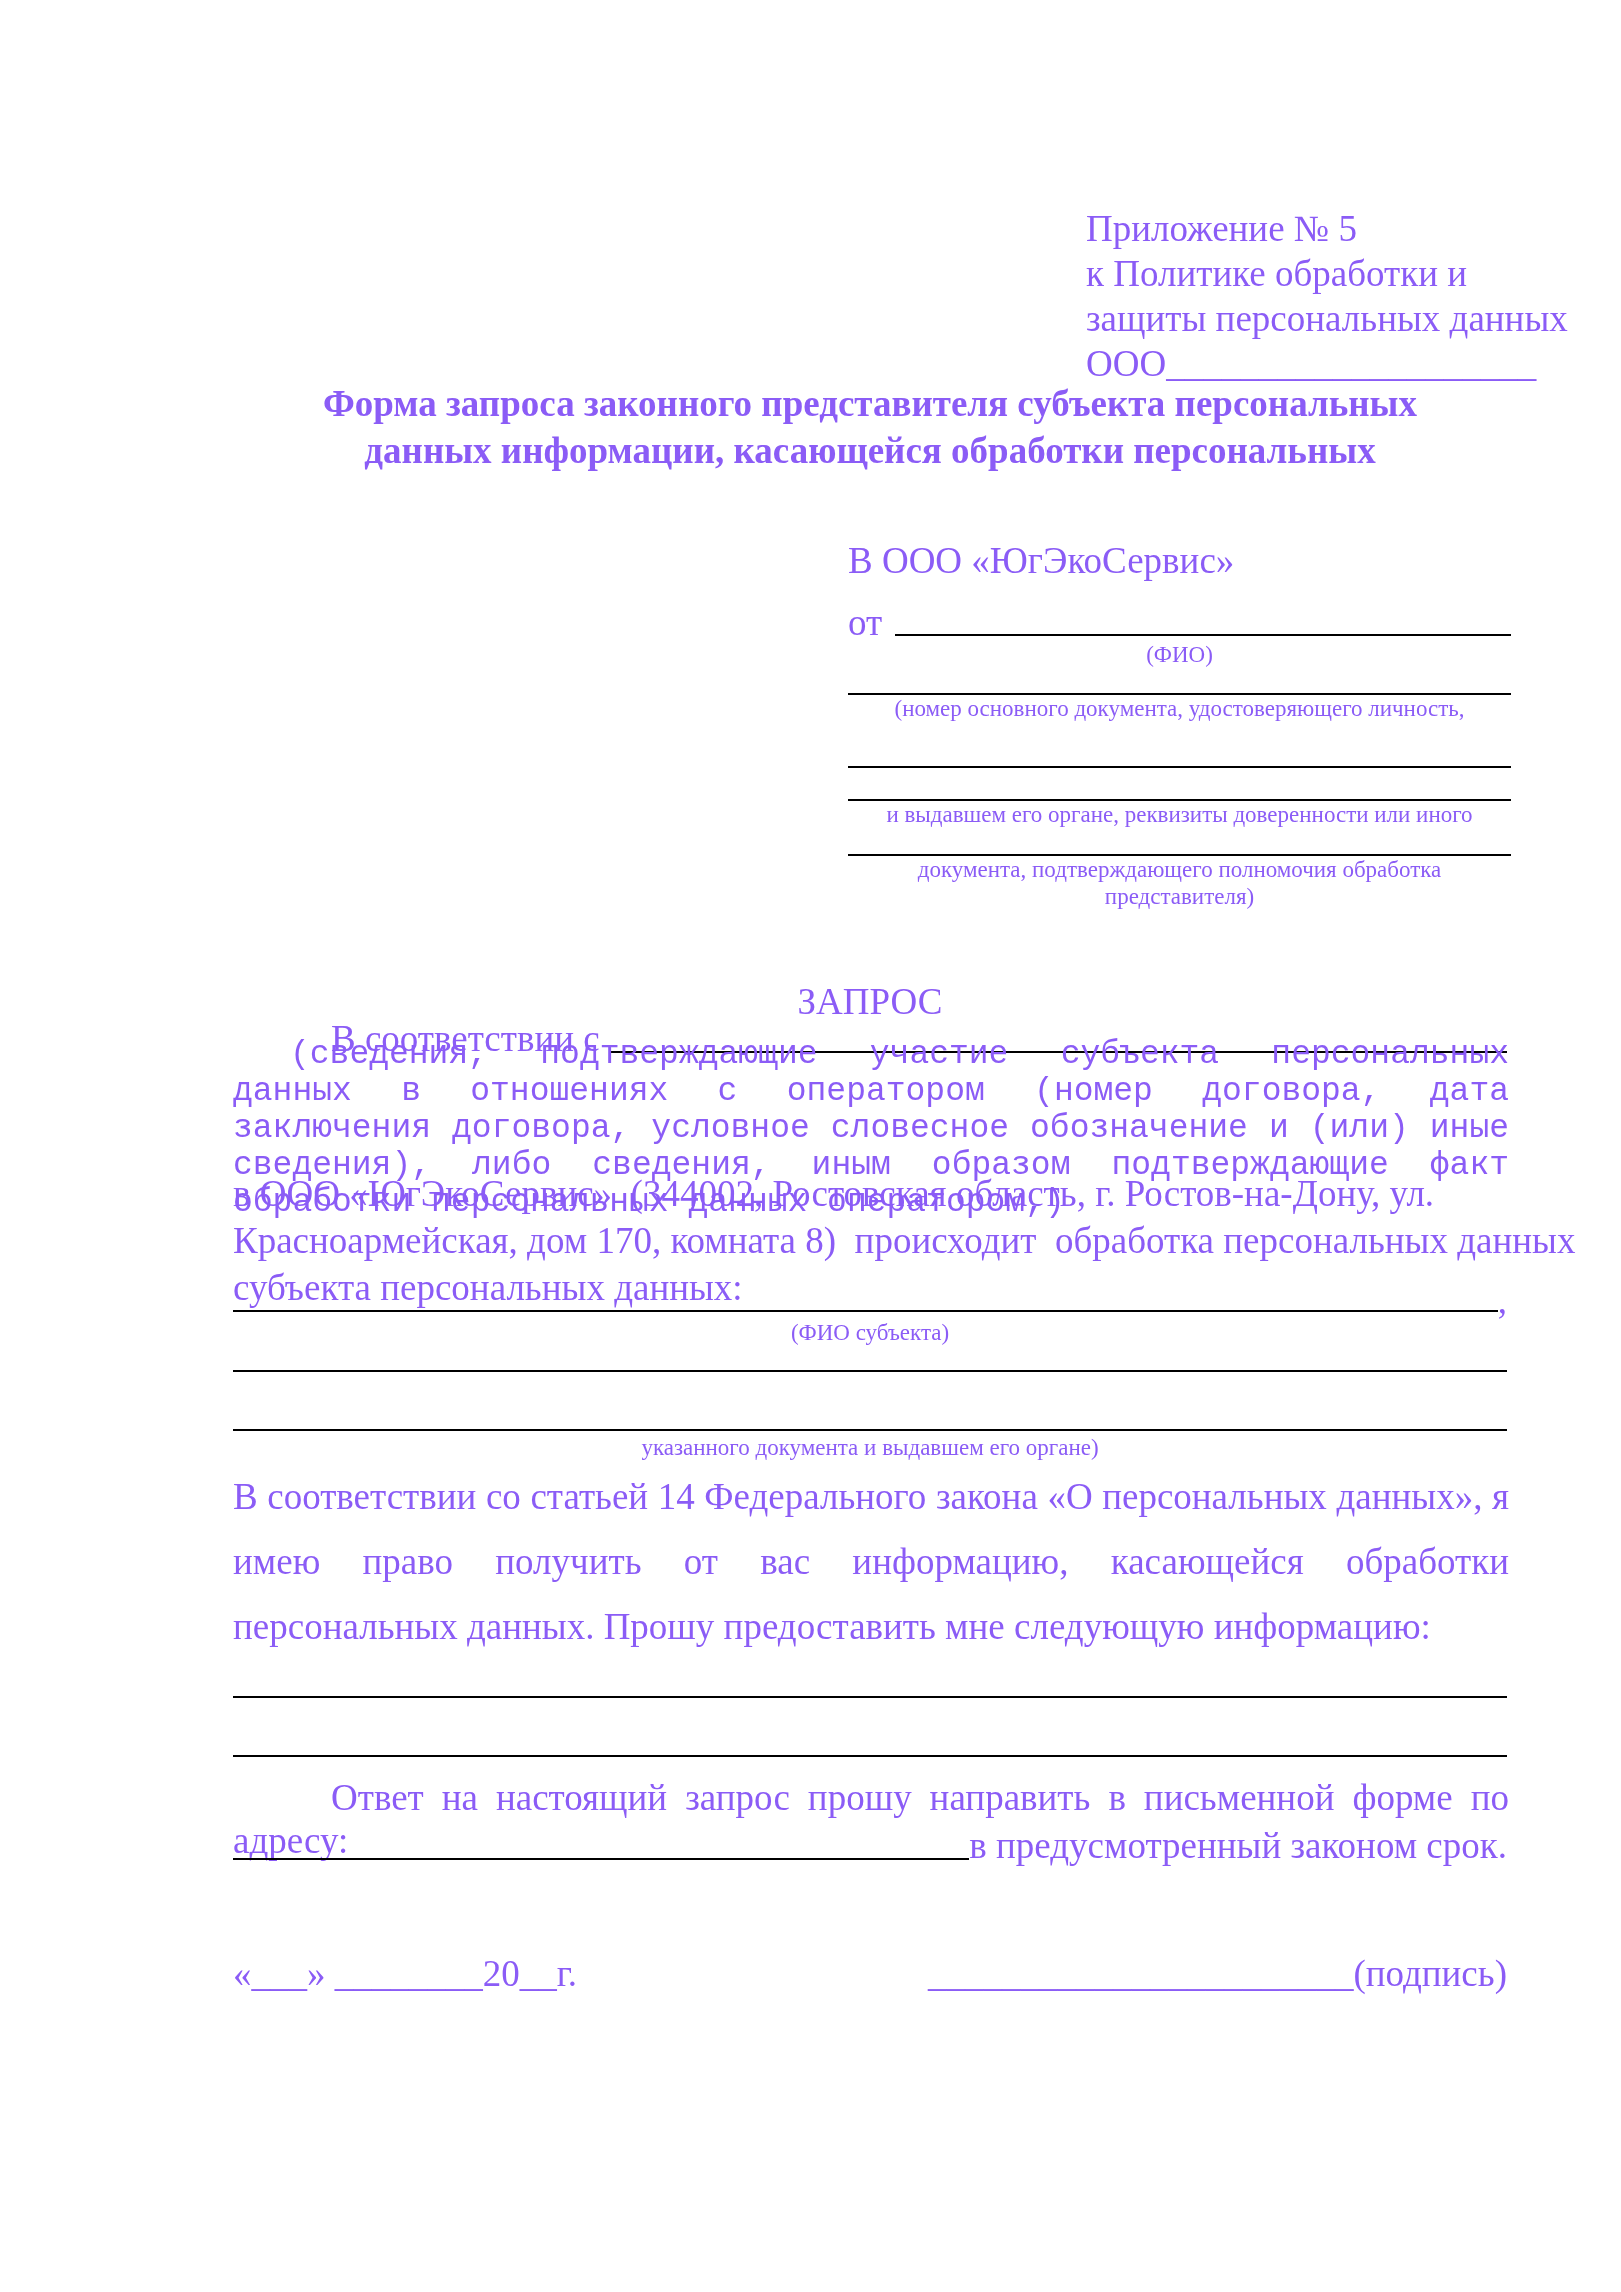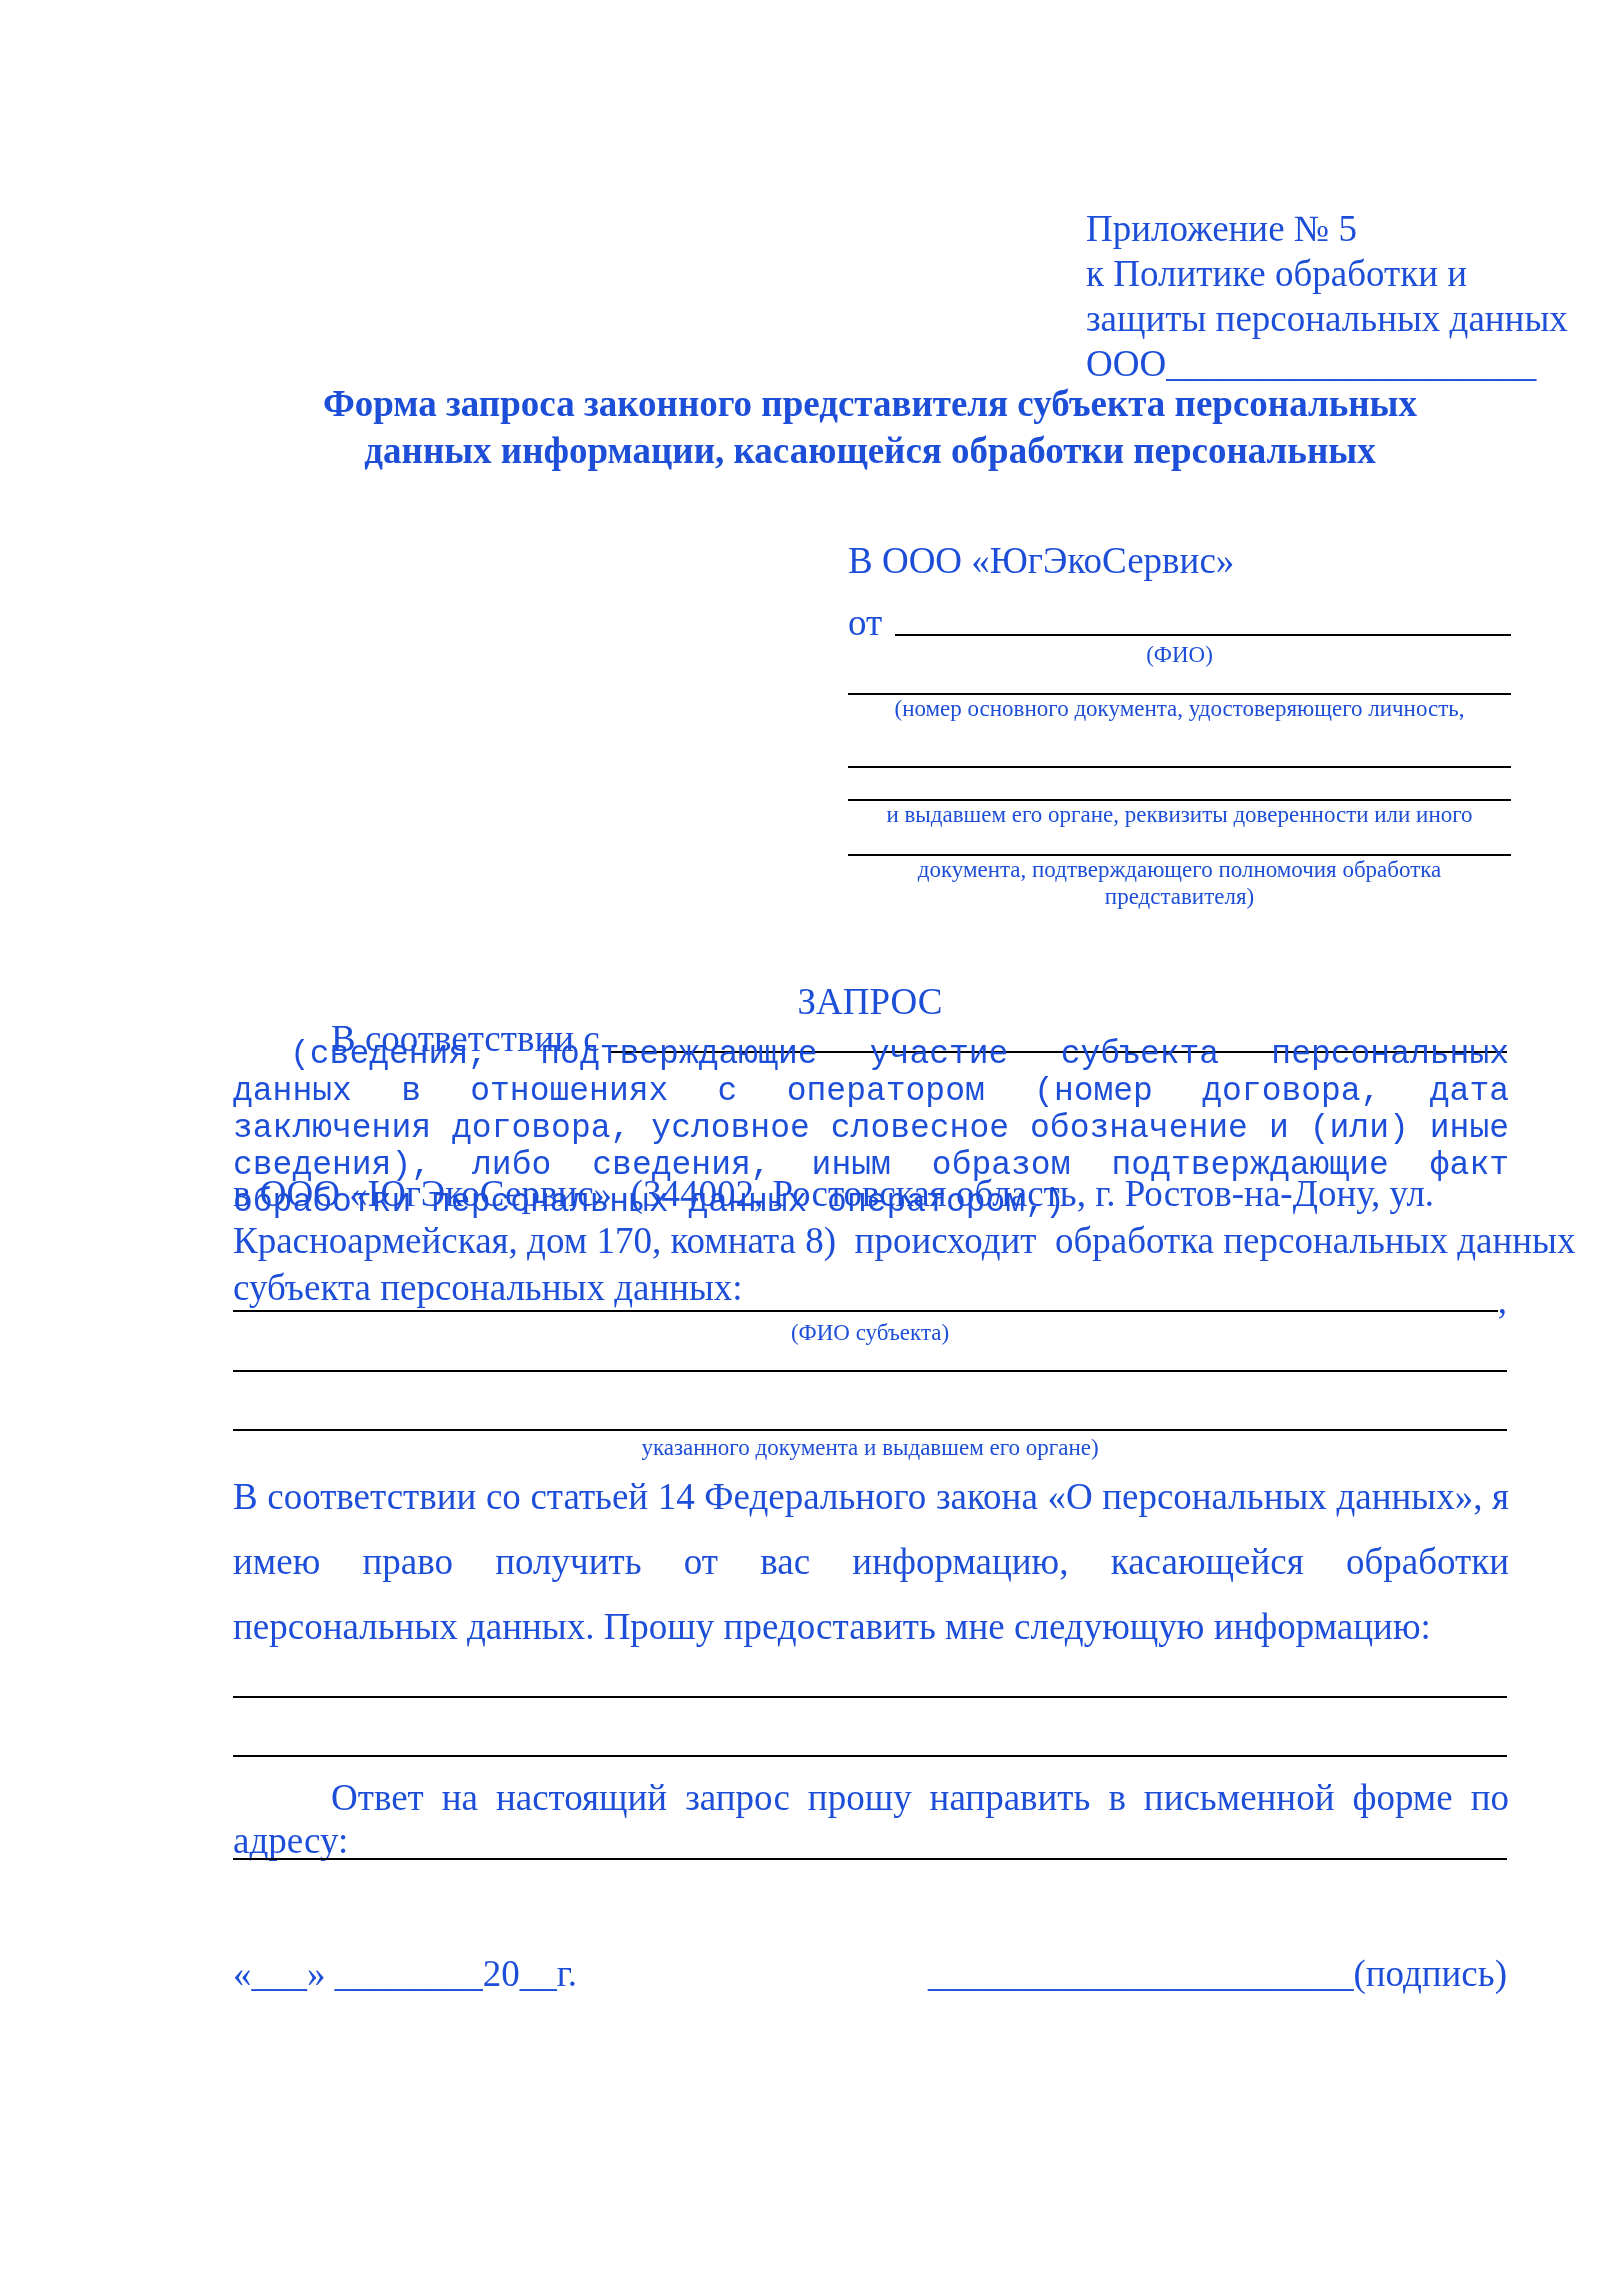--- a/index.html
+++ b/index.html
@@ -1,21 +1,21 @@
 <!DOCTYPE html>
 <html><head>
 <meta charset="utf-8">
 <style>
   html,body{margin:0;padding:0;background:#888;}
   .page{
     position:relative;
     width:1621px;height:2293px;
     background:#ffffff;
     font-family:"Liberation Serif","DejaVu Serif",serif;
-    color:#1d4ed8;
+    color:#8b5cf6;
     overflow:hidden;
   }
   .abs{position:absolute;}
   .center{text-align:center;}
   .justify{text-align:justify;}
   .pre{white-space:pre;}
   .preline{white-space:pre-line;}
   .bold{font-weight:bold;}
 
   .appendix{left:1086px;top:206px;font-size:37px;line-height:45px;}
@@ -126,20 +126,21 @@
   </div>
 
   <div class="abs statement justify">В соответствии со статьей 14 Федерального закона «О персональных данных», я имею право получить от вас информацию, касающейся обработки персональных данных. Прошу предоставить мне следующую информацию:</div>
 
   <div class="abs blank-rule r1"></div>
   <div class="abs blank-rule r2"></div>
 
   <div class="abs answer-para">Ответ на настоящий запрос прошу направить в письменной форме по адресу:</div>
   <div class="abs answer-row">
     <span class="ufill"></span>
+    <span class="suffix">в предусмотренный законом срок.</span>
   </div>
 
   <div class="abs footer-row">
     <span class="pre">«___» ________20__г.</span>
     <span class="sig"><span class="pre">_______________________</span><span>(подпись)</span></span>
   </div>
 
 </div>
 
 

